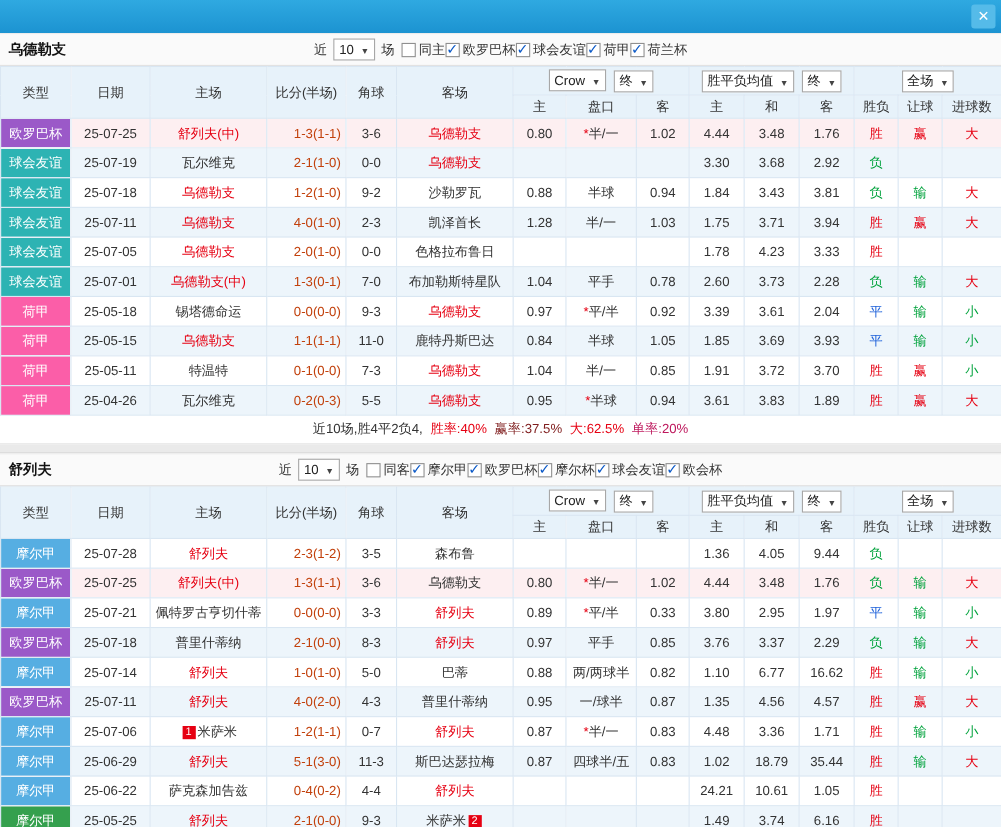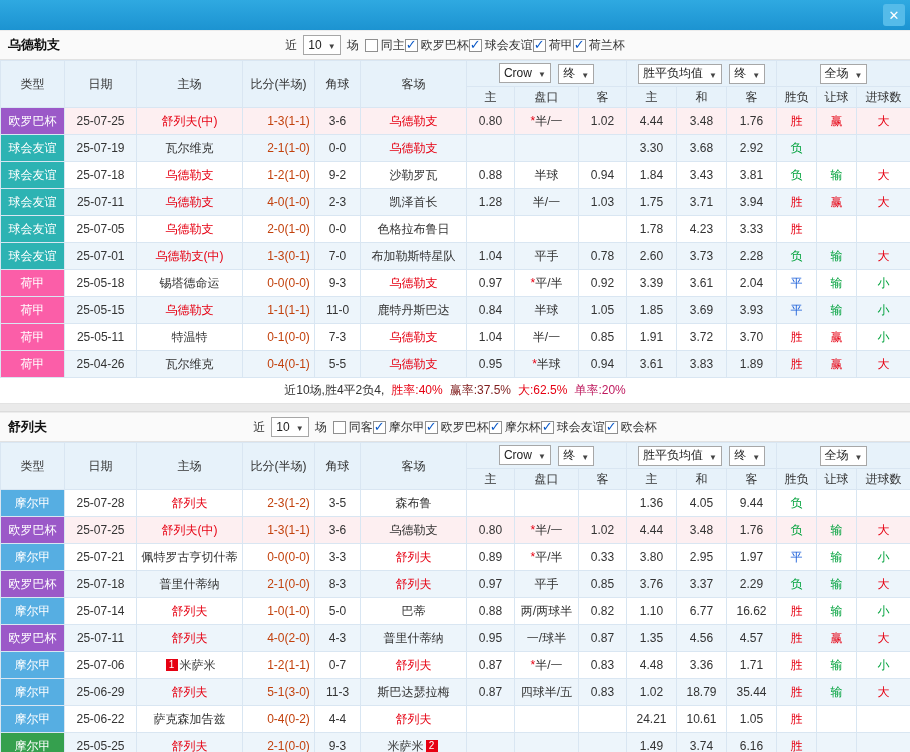--- a/index.html
+++ b/index.html
@@ -326,21 +326,21 @@
             <td class="c-num">3.72</td>
             <td class="c-num">3.70</td>
             <td class="c-res res-win">胜</td>
             <td class="c-res res-win">赢</td>
             <td class="c-res res-lose">小</td>
           </tr>
           <tr>
             <td class="c-type" style="background: rgb(251, 94, 168);">荷甲</td>
             <td class="c-date">25-04-26</td>
             <td class="c-team"><span>瓦尔维克</span></td>
-            <td class="c-score">0-4(0-1)</td>
+            <td class="c-score">0-2(0-3)</td>
             <td class="c-corner">5-5</td>
             <td class="c-team"><span class="focus">乌德勒支</span></td>
             <td class="c-num">0.95</td>
             <td class="c-hcap"><span class="star">*</span>半球</td>
             <td class="c-num">0.94</td>
             <td class="c-num">3.61</td>
             <td class="c-num">3.83</td>
             <td class="c-num">1.89</td>
             <td class="c-res res-win">胜</td>
             <td class="c-res res-win">赢</td>

